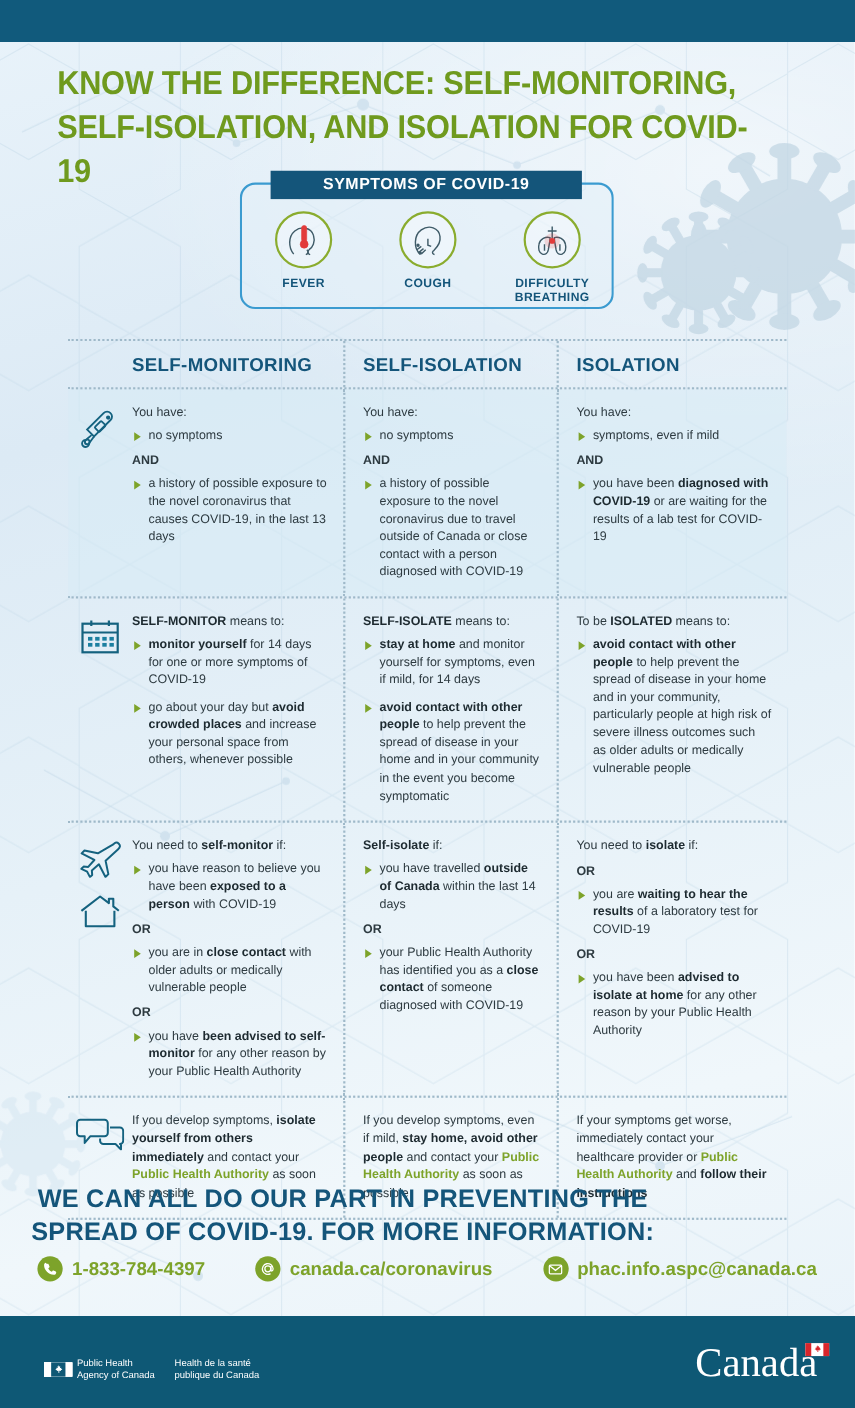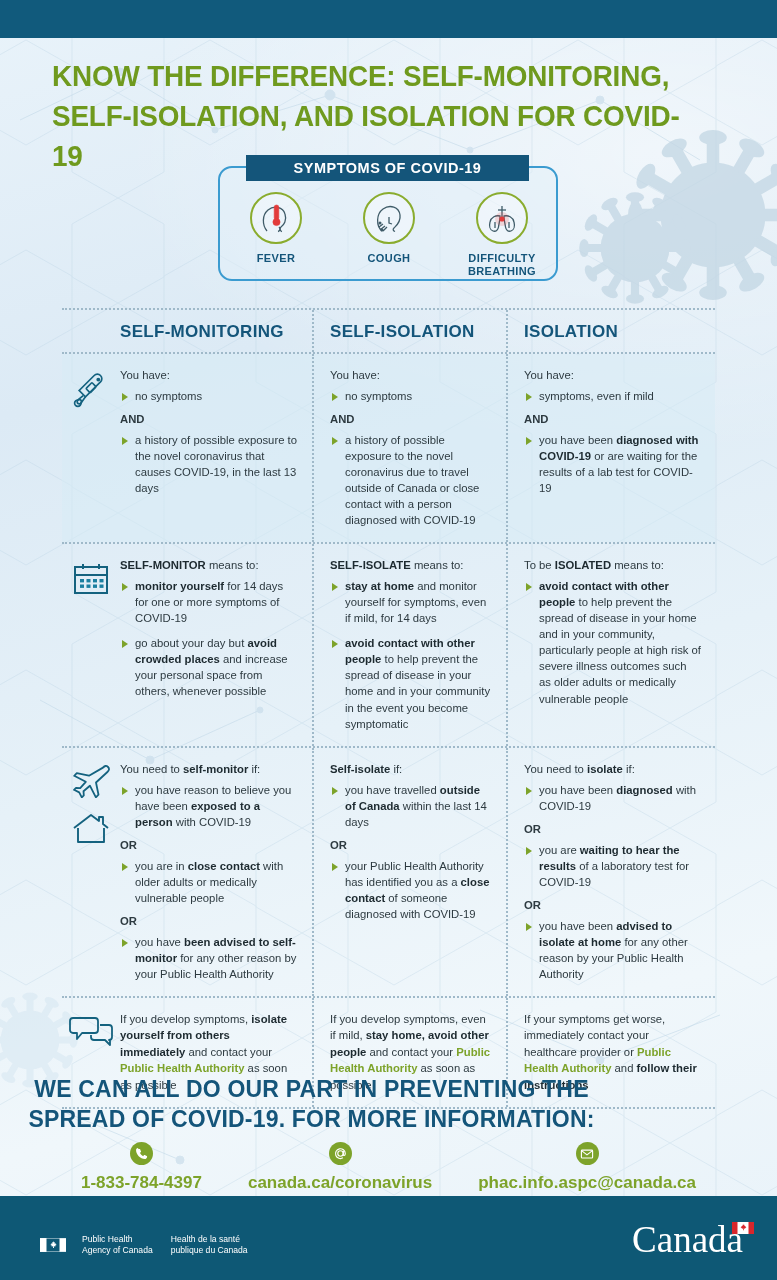--- a/index.html
+++ b/index.html
@@ -140,35 +140,35 @@
     font-family: "Liberation Sans Narrow", "Liberation Sans", sans-serif;
     font-weight: bold; font-size: 23px; line-height: 1.32;
     letter-spacing: .2px;
     text-transform: uppercase;
   }
   .cta span { display: block; }
   .contacts {
     position: absolute; left: 0; top: 1142px; width: 777px;
     display: flex; justify-content: center; gap: 46px; align-items: center;
   }
-  .contact { display: flex; align-items: center; gap: 8px; flex-direction: column; }
+  .contact { display: flex; align-items: center; gap: 8px; }
   .contact .ic {
     width: 23px; height: 23px; border-radius: 50%;
     background: #7da32a; color: #fff;
     display: flex; align-items: center; justify-content: center;
     flex: 0 0 23px;
   }
   .contact .txt {
     color: #7da32a;
     font-family: "Liberation Sans Narrow", "Liberation Sans", sans-serif;
     font-weight: bold; font-size: 17px; letter-spacing: 0px;
   }
 
   
-  .phac-lock { position: absolute; left: 40px; bottom: 24px; display: flex; align-items: center; gap: 16px; }
+  .phac-lock { position: absolute; left: 40px; bottom: 24px; display: flex; align-items: center; gap: 4px; }
   .flag { width: 26px; height: 14px; flex: 0 0 26px; }
   .phac-text { display: flex; gap: 18px; }
   .phac-text div {
     color: #fff; font-size: 8.6px; line-height: 1.3; white-space: nowrap;
     font-family: "Liberation Sans", sans-serif;
   }
   .wordmark {
     position: absolute; right: 34px; bottom: 22px;
     color: #fff;
     font-family: "Liberation Serif", serif;
@@ -545,23 +545,20 @@
         <ul class="bul">
             <li>you have travelled <b>outside of Canada</b> within the last 14 days</li>
           </ul>
         <div class="conj" style="margin-top:9px">OR</div>
         <ul class="bul">
             <li>your Public Health Authority has identified you as a <b>close contact</b> of someone diagnosed with COVID-19</li>
           </ul>
       </div>
       <div class="cell col-3">
         <div class="lead">You need to <b>isolate</b> if:</div>
-        <ul class="bul">
-            <li>you have been <b>diagnosed</b> with COVID-19</li>
-          </ul>
         <div class="conj" style="margin-top:9px">OR</div>
         <ul class="bul">
             <li>you are <b>waiting to hear the results</b> of a laboratory test for COVID-19</li>
           </ul>
         <div class="conj" style="margin-top:9px">OR</div>
         <ul class="bul">
             <li>you have been <b>advised to isolate at home</b> for any other reason by your Public Health Authority</li>
           </ul>
       </div>
     </div>

